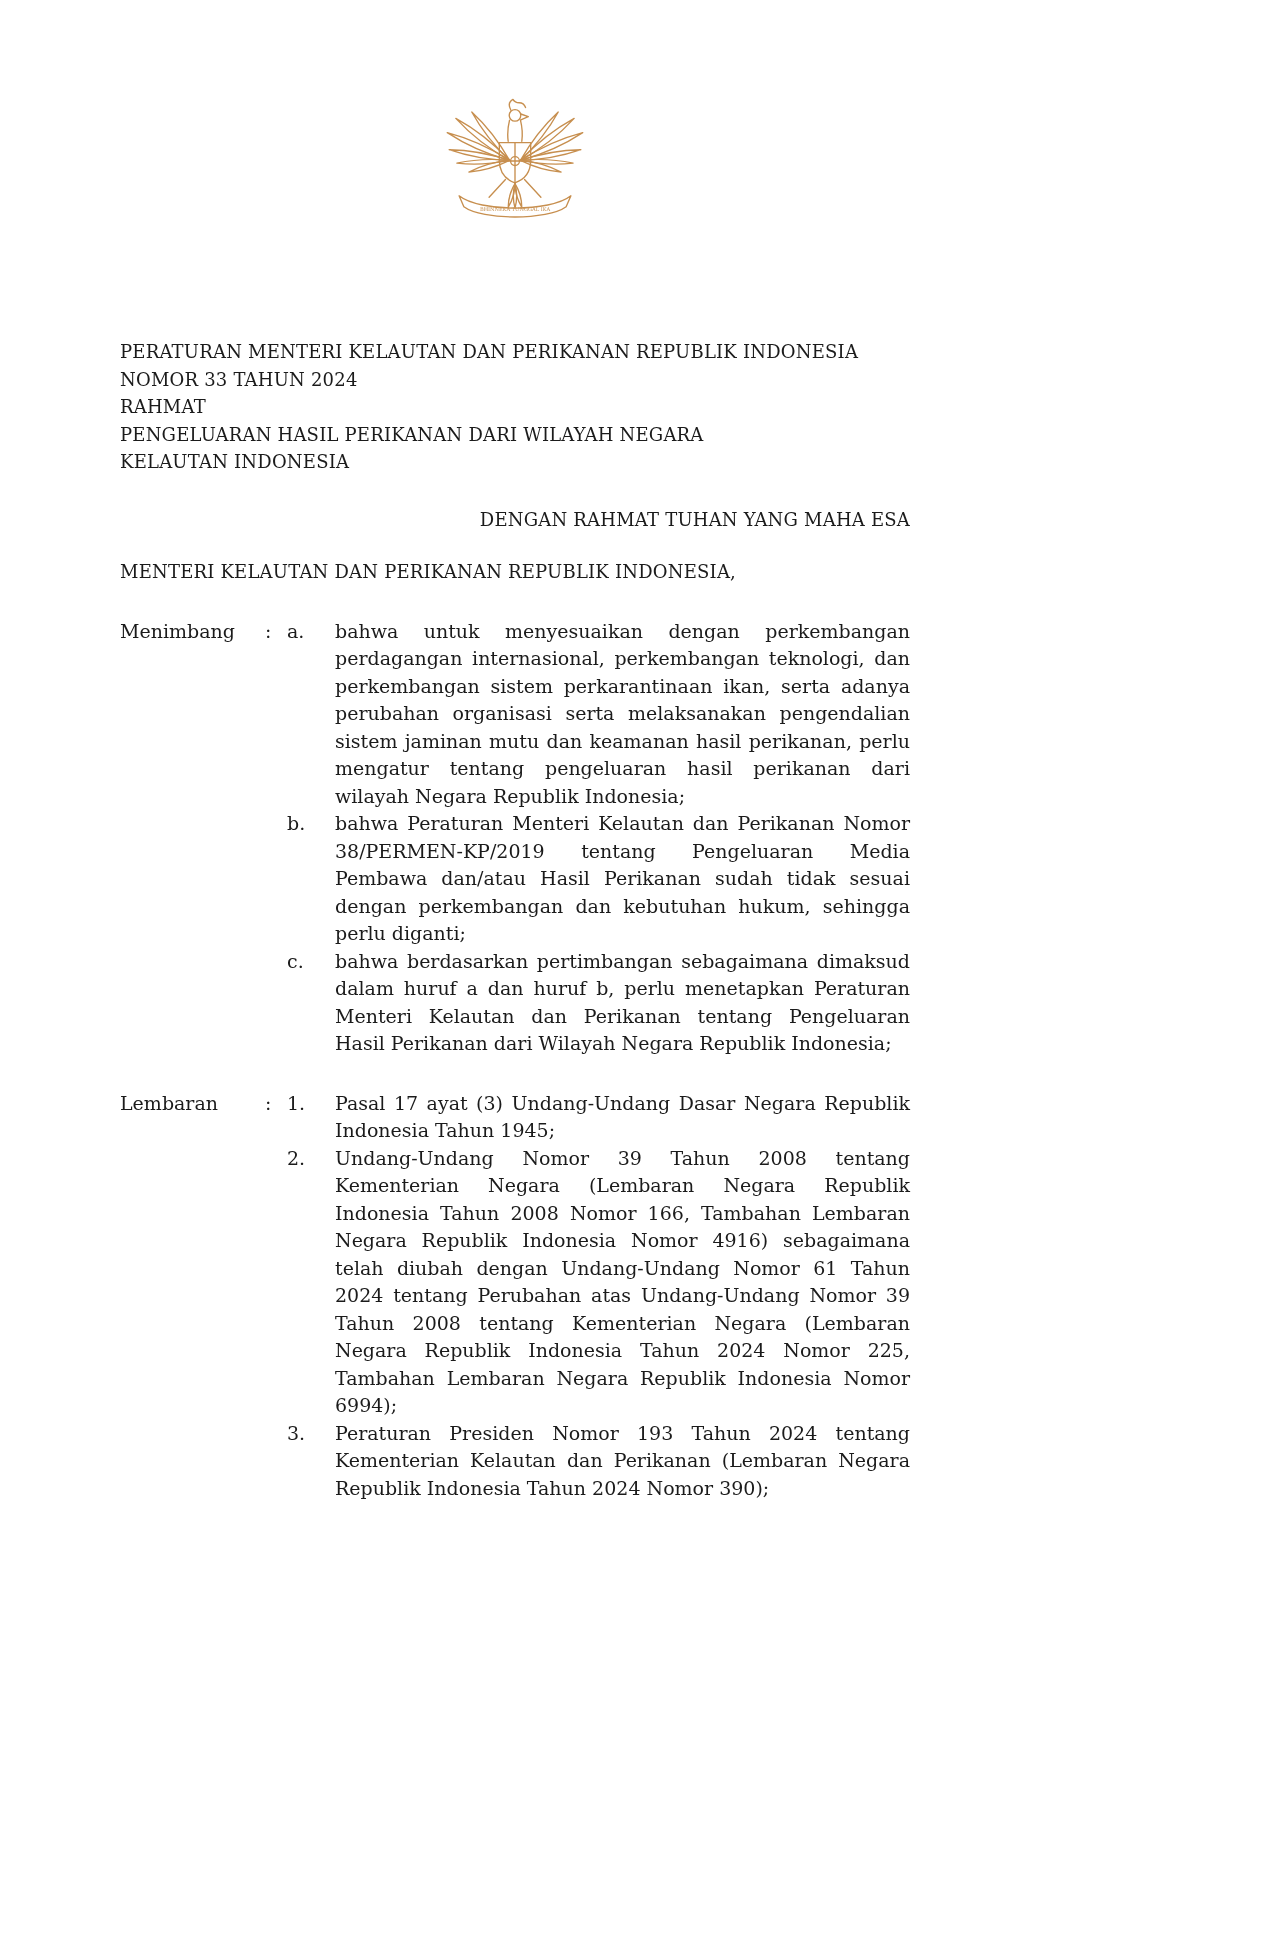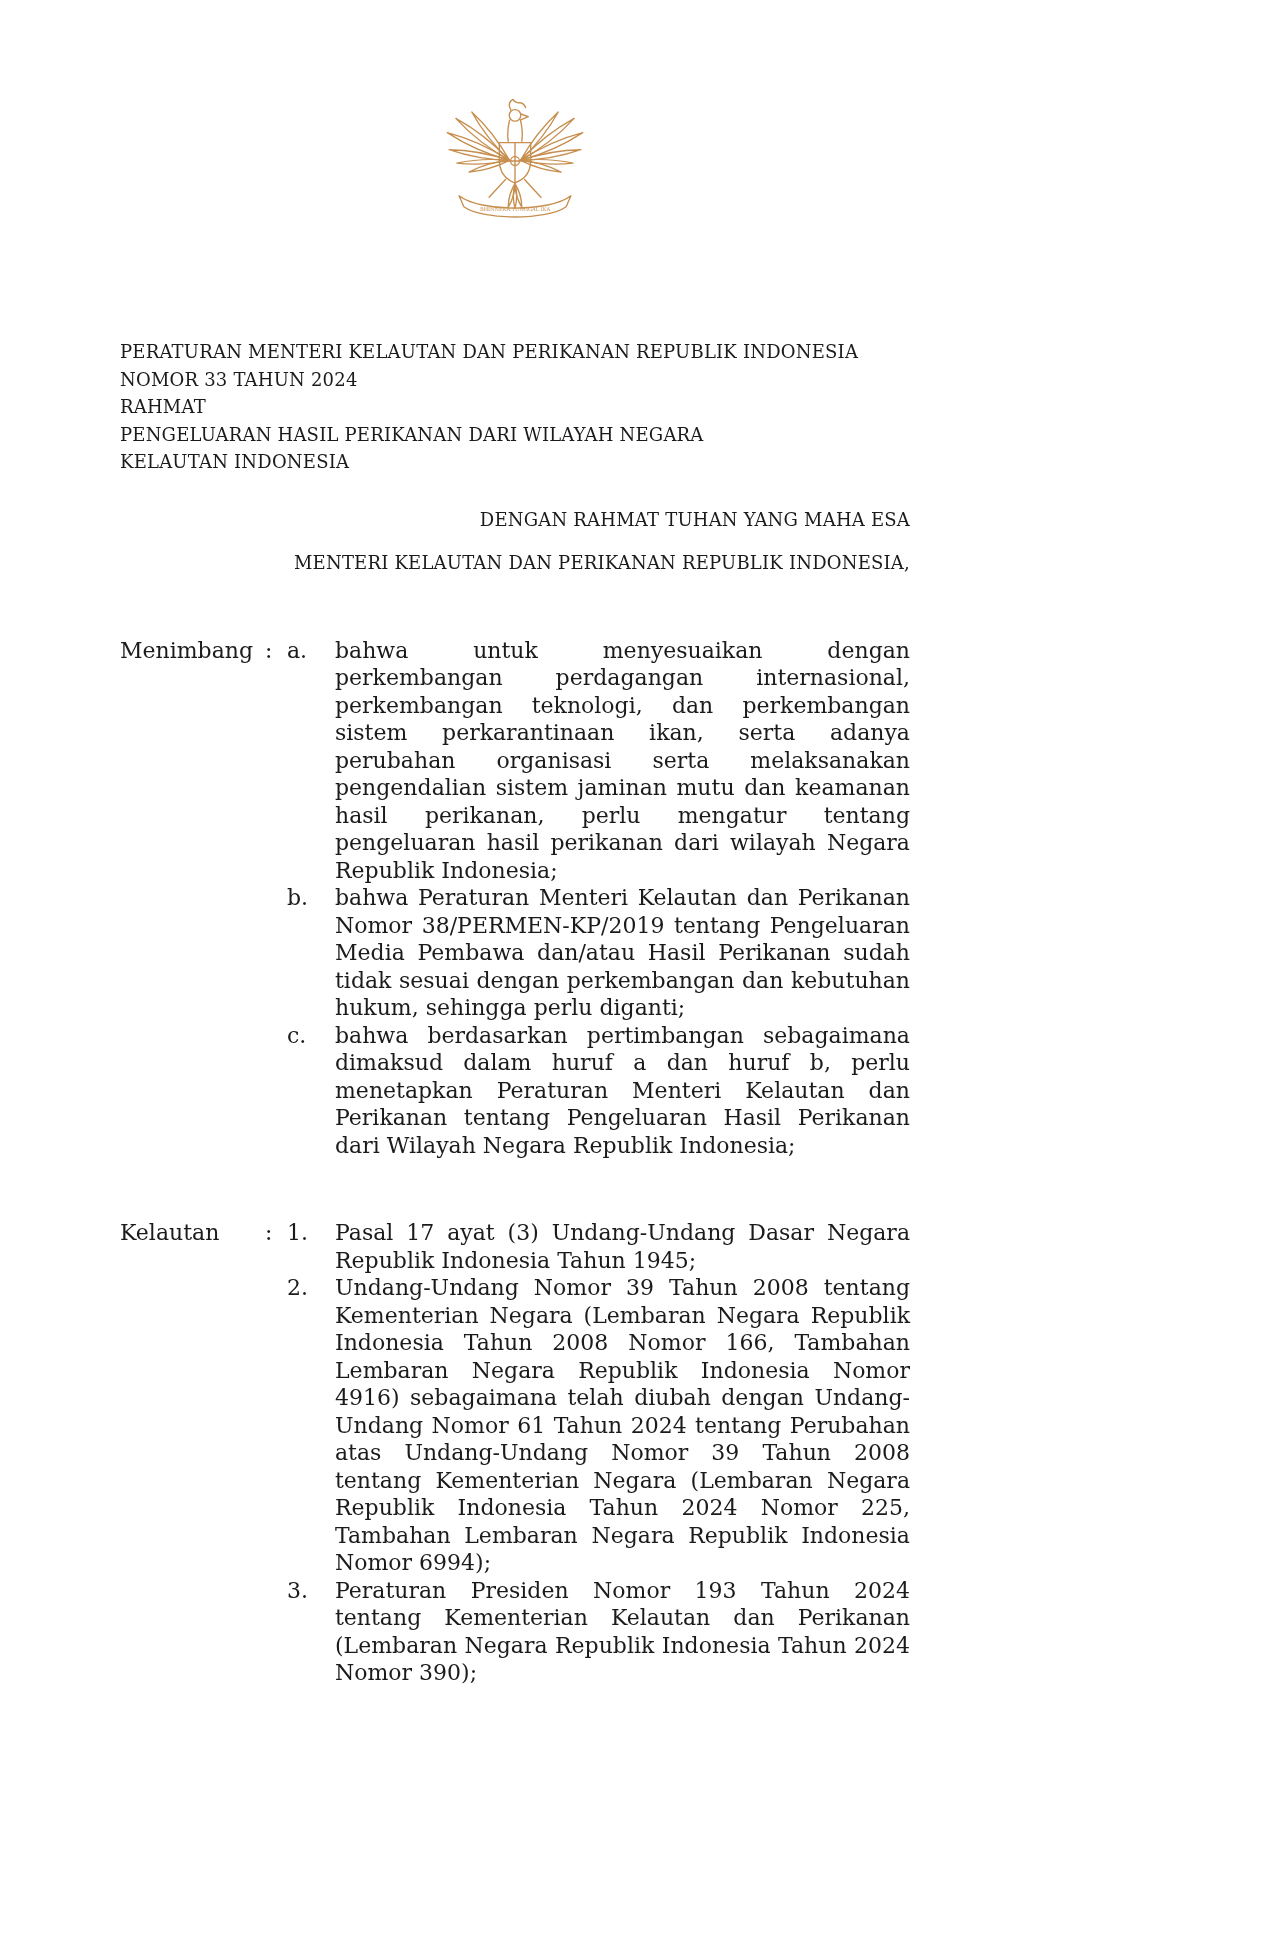--- a/index.html
+++ b/index.html
@@ -29,32 +29,32 @@
   }
   .t-line { white-space: nowrap; }
   .invocation {
     margin-top: 30px;
     text-align: right;
     font-size: 18px;
     letter-spacing: 0.2px;
     line-height: 27.5px;
   }
   .officiant {
-    margin-top: 16px;
-    text-align: right;
+    margin-top: 25px;
+    text-align: left;
     font-size: 18px;
     letter-spacing: 0.2px;
     line-height: 27.5px;
   }
   .section {
     display: grid;
     grid-template-columns: 145px 22px 1fr;
-    font-size: 22px;
+    font-size: 19px;
     line-height: 27.5px;
-    margin-top: 60px;
+    margin-top: 32px;
   }
   .sec-label, .sec-colon { white-space: nowrap; }
   .item {
     display: grid;
     grid-template-columns: 48px 1fr;
   }
   .item-text {
     text-align: justify;
   }
 </style>
@@ -143,21 +143,21 @@
           <div class="item-text">bahwa Peraturan Menteri Kelautan dan Perikanan Nomor 38/PERMEN-KP/2019 tentang Pengeluaran Media Pembawa dan/atau Hasil Perikanan sudah tidak sesuai dengan perkembangan dan kebutuhan hukum, sehingga perlu diganti;</div>
         </div>
         <div class="item">
           <div class="marker">c.</div>
           <div class="item-text">bahwa berdasarkan pertimbangan sebagaimana dimaksud dalam huruf a dan huruf b, perlu menetapkan Peraturan Menteri Kelautan dan Perikanan tentang Pengeluaran Hasil Perikanan dari Wilayah Negara Republik Indonesia;</div>
         </div>
       </div>
     </div>
 
     <div class="section">
-      <div class="sec-label">Kelautan</div>
+      <div class="sec-label">Lembaran</div>
       <div class="sec-colon">:</div>
       <div class="sec-items">
         <div class="item">
           <div class="marker">1.</div>
           <div class="item-text">Pasal 17 ayat (3) Undang-Undang Dasar Negara Republik Indonesia Tahun 1945;</div>
         </div>
         <div class="item">
           <div class="marker">2.</div>
           <div class="item-text">Undang-Undang Nomor 39 Tahun 2008 tentang Kementerian Negara (Lembaran Negara Republik Indonesia Tahun 2008 Nomor 166, Tambahan Lembaran Negara Republik Indonesia Nomor 4916) sebagaimana telah diubah dengan Undang-Undang Nomor 61 Tahun 2024 tentang Perubahan atas Undang-Undang Nomor 39 Tahun 2008 tentang Kementerian Negara (Lembaran Negara Republik Indonesia Tahun 2024 Nomor 225, Tambahan Lembaran Negara Republik Indonesia Nomor 6994);</div>
         </div>

